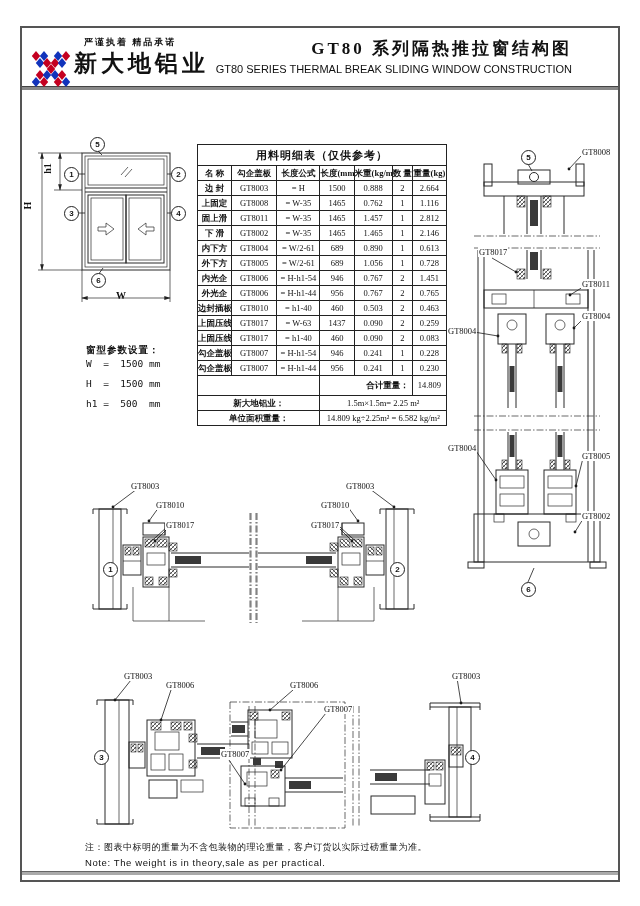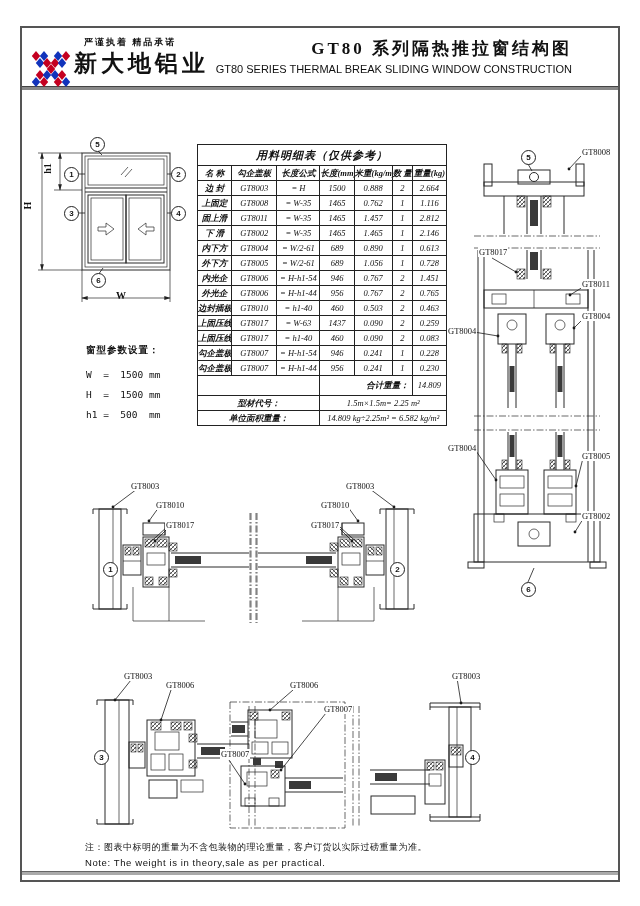--- a/index.html
+++ b/index.html
@@ -9,24 +9,24 @@
   .page-border{left:20px;top:26px;width:596px;height:852px;border:2px solid #555;}
   .header-rule{left:22px;top:86px;width:596px;height:3px;background:#888;border-top:1px solid #444;}
   .bottom-rule{left:22px;top:871px;width:596px;height:3px;background:#aaa;border-top:1px solid #666;}
   
   .slogan{left:84px;top:36px;font:bold 9px "Liberation Serif",serif;letter-spacing:2px;}
   .company{left:74px;top:48px;font:bold 23px "Liberation Serif",serif;letter-spacing:4px;}
   .title-zh{right:68px;top:37px;font:bold 17px "Liberation Serif",serif;letter-spacing:3px;white-space:nowrap;}
   .title-en{right:68px;top:63px;font:11px "Liberation Sans",sans-serif;white-space:nowrap;}
   
   .params{left:86px;top:344px;font-family:"DejaVu Sans Mono",monospace;}
-  .params .p-title{font:bold 9.5px "Liberation Serif",serif;letter-spacing:1px;margin-bottom:12px;}
+  .params .p-title{font:bold 9.5px "Liberation Serif",serif;letter-spacing:1px;margin-bottom:1px;}
   .params .p-line{font:9.5px "DejaVu Sans Mono",monospace;margin-bottom:9px;white-space:pre;}
   
-  .mat-table{left:197px;top:144px;font-style:italic;}
+  .mat-table{left:197px;top:144px;}
   table{border-collapse:collapse;width:250px;table-layout:fixed;font-family:"Liberation Serif","DejaVu Serif",serif;}
   td,th{border:1px solid #222;font-size:8.5px;font-weight:normal;text-align:center;padding:0;height:14px;line-height:13px;overflow:hidden;white-space:nowrap;}
   .ttl{height:20px;font-size:11px;font-weight:bold;letter-spacing:1px;}
   thead th{font-weight:bold;}
   tbody td:first-child{font-weight:bold;}
   .tr-total td{height:19px;margin-top:16px;}
   .t-right{text-align:right;padding-right:3px;font-weight:bold;}
   .t-label{font-weight:bold;}
   
   svg{position:absolute;overflow:visible;}
@@ -289,21 +289,21 @@
           <td>0.230</td>
         </tr>
       </tbody>
     <tfoot>
       <tr class="tr-total">
         <td colspan="3"></td>
         <td colspan="3" class="t-right">合计重量：</td>
         <td>14.809</td>
       </tr>
       <tr>
-        <td colspan="3" class="t-label">型材代号：</td>
+        <td colspan="3" class="t-label">新大地铝业：</td>
         <td colspan="4">1.5m×1.5m= 2.25 m²</td>
       </tr>
       <tr>
         <td colspan="3" class="t-label">单位面积重量：</td>
         <td colspan="4">14.809 kg÷2.25m² = 6.582 kg/m²</td>
       </tr>
     </tfoot>
   </table>
 </div>
 

